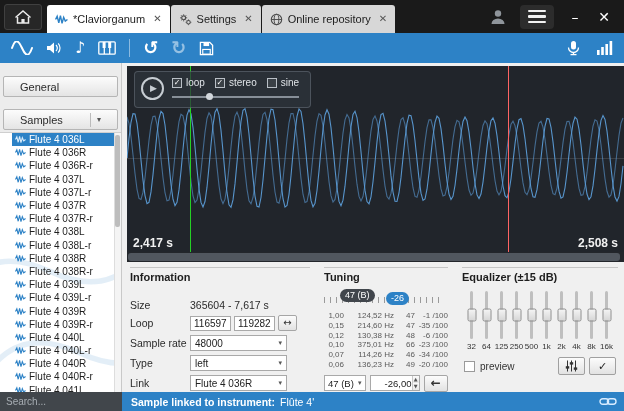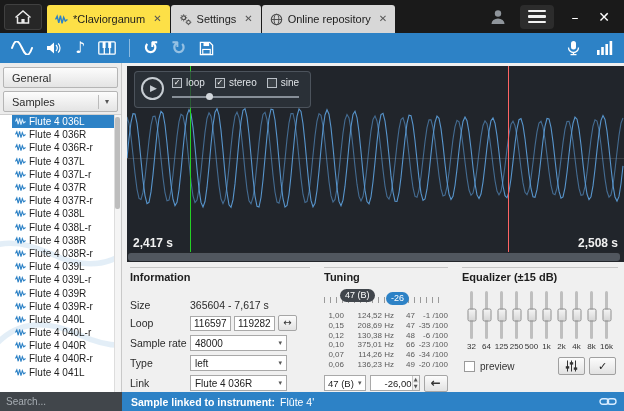--- a/index.html
+++ b/index.html
@@ -9,21 +9,21 @@
   .glyph { font-family:"DejaVu Sans", sans-serif; line-height:1; }
 
   
   .titlebar { flex:0 0 33px; background:#1a1a1a; display:flex; align-items:center; padding-left:4px; }
   .home-btn { width:38px; height:26px; background:#272727; border:1px solid #404040; border-radius:3px;
               display:flex; align-items:center; justify-content:center; margin-right:5px; }
   .tabs { display:flex; height:33px; align-items:flex-end; gap:1px; }
   .tab { height:28px; padding:0 8px; display:flex; align-items:center; gap:5px;
          background:#d7d7d7; font-size:11px; color:#1c1c1c;
          border-top-left-radius:3px; border-top-right-radius:3px; }
-  .tab.active { background:#fde047; }
+  .tab.active { background:#ffffff; }
   .tab-close { font-size:10px; color:#555; margin-left:3px; font-weight:bold; }
   .title-right { margin-left:auto; display:flex; align-items:center; gap:13px; padding-right:12px; }
   .menu-btn { width:34px; height:24px; background:#2c2c2c; border-radius:4px;
               display:flex; flex-direction:column; justify-content:center; align-items:center; gap:3px; }
   .menu-btn i { display:block; width:18px; height:2.5px; background:#f2f2f2; border-radius:1px; }
   .win-btn { color:#fff; font-size:14px; width:16px; text-align:center; }
 
   
   .toolbar { flex:0 0 30px; background:#2d82c6; display:flex; align-items:center; gap:13px;
              padding:0 11px; color:#fff; }
@@ -32,21 +32,21 @@
   .tb-right { margin-left:auto; display:flex; align-items:center; gap:14px; }
   .undo { font-size:18px; font-weight:bold; color:#fff; }
   .redo { font-size:18px; font-weight:bold; color:rgba(255,255,255,.5); }
 
   
   .content { flex:1; display:flex; min-height:0; }
 
   
   .sidebar { flex:0 0 122px; width:122px; background:#ececec; border-right:1px solid #c9c9c9;
              display:flex; flex-direction:column; padding-top:3px; position:relative; overflow:hidden; }
-  .side-btn { height:21px; margin:1px 3px 2px; display:flex; align-items:center; padding:0 8px;
+  .side-btn { height:21px; margin:10px 3px 2px; display:flex; align-items:center; padding:0 16px;
               background:linear-gradient(#fcfcfc,#e4e4e4); border:1px solid #b5b5b5; border-radius:2px;
               font-size:11px; color:#2b2b2b; }
   .side-btn .arrow { margin-left:auto; font-size:8px; color:#555; padding-left:6px;
                      border-left:1px solid #bbb; height:14px; display:flex; align-items:center; }
   .sample-list { flex:1; background:#fff; border-top:1px solid #cfcfcf; position:relative; overflow:hidden; }
   .watermark { position:absolute; left:-30px; top:90px; opacity:.13; color:#2d82c6;
                transform:rotate(-20deg); pointer-events:none; z-index:0; }
   .sample-row { height:13.2px; display:flex; align-items:center; gap:3px; padding:0 2px 0 3px;
                 font-size:10px; color:#1f1f1f; white-space:nowrap; position:relative; z-index:1;margin-left:12px; }
   .sample-row .w-ico { color:#2d82c6; flex:0 0 11px; display:flex; }
@@ -566,21 +566,21 @@
 
               <div style="display:contents">
                 <span>1,00</span>
                 <span>124,52 Hz</span>
                 <span>47</span>
                 <span>-1 /100</span>
               </div>
 
               <div style="display:contents">
                 <span>0,15</span>
-                <span>208,69 Hz</span>
+                <span>214,60 Hz</span>
                 <span>47</span>
                 <span>-35 /100</span>
               </div>
 
               <div style="display:contents">
                 <span>0,12</span>
                 <span>130,38 Hz</span>
                 <span>48</span>
                 <span>-6 /100</span>
               </div>

